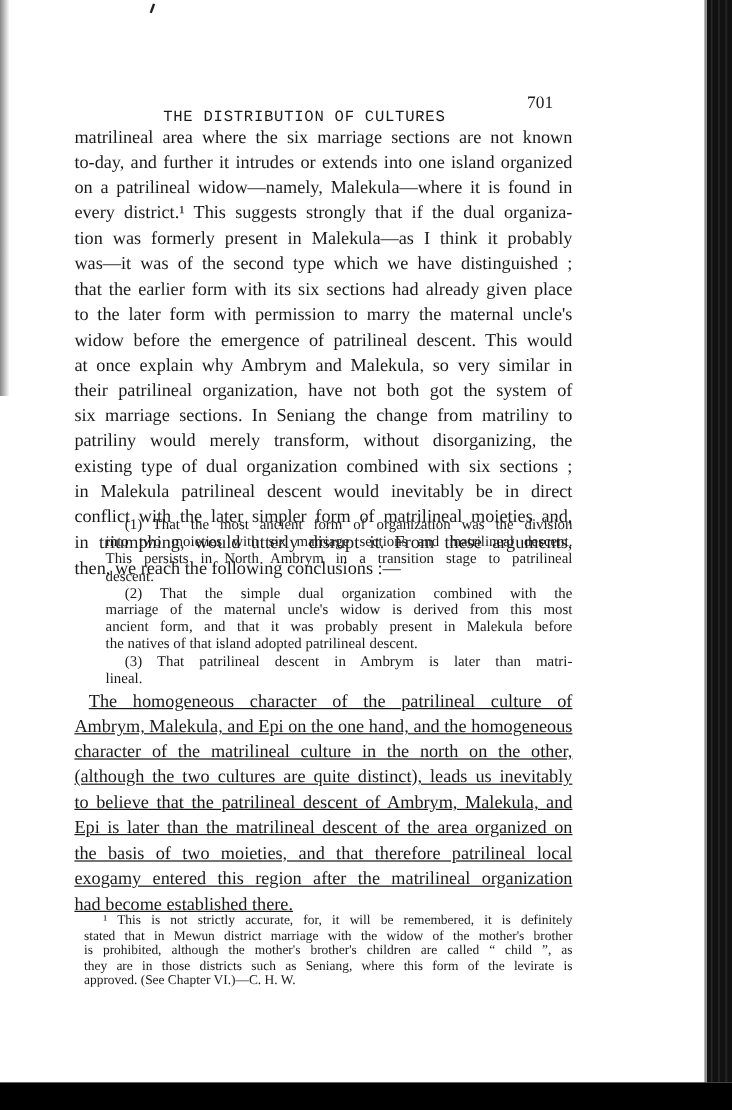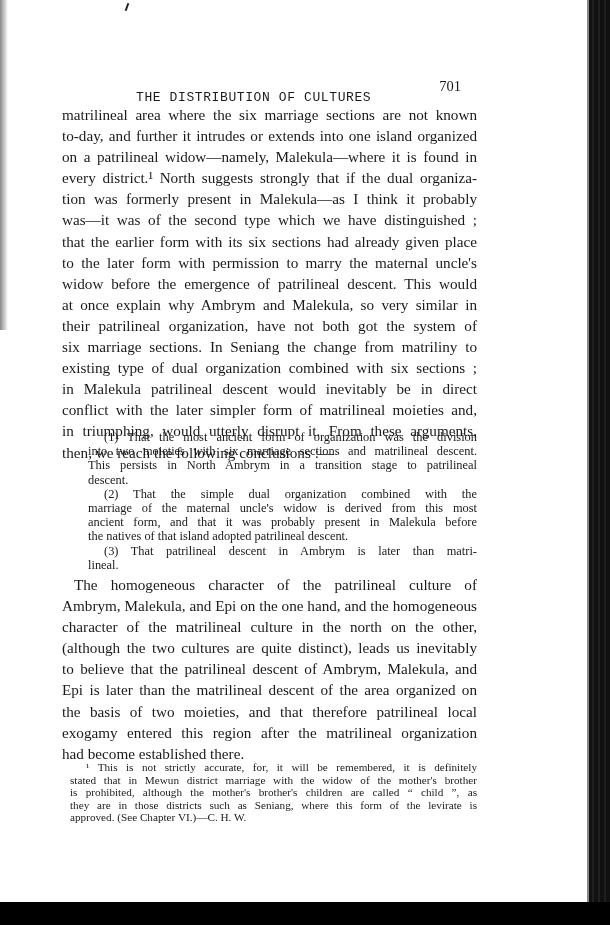--- a/index.html
+++ b/index.html
@@ -52,21 +52,21 @@
       font-family: Liberation Serif, serif;
     }
     .conclusions .line { display: block; white-space: nowrap; text-align: justify; text-align-last: justify; }
     .conclusions .line.indent { padding-left: 16px; }
     .conclusions .line.last { text-align-last: left; }
     .para2 {
       position: absolute; left: 62px; top: 574px; width: 415px;
       font-size: 15.2px; line-height: 21.1px;
       font-family: "Liberation Serif", serif;
     }
-    .para2 .line { display: block; white-space: nowrap; text-align: justify; text-align-last: justify; }
+    .para2 .line { display: block; white-space: nowrap; text-align: justify; text-align-last: justify; text-decoration: underline; }
     .para2 .line.indent { padding-left: 12px; }
     .para2 .line.last { text-align-last: left; }
     .footnote {
       position: absolute; left: 70px; top: 761px; width: 407px;
       font-size: 11.2px; line-height: 12.6px;
       font-family: "Liberation Serif", serif;
     }
     .footnote .line { display: block; white-space: nowrap; text-align: justify; text-align-last: justify; }
     .footnote .line.indent { padding-left: 16px; }
     .footnote .line.last { text-align-last: left; }
@@ -81,29 +81,30 @@
 
 <div class="page-header">
   <span class="running-title">THE DISTRIBUTION OF CULTURES</span>
   <span class="page-number">701</span>
 </div>
 
 <div class="body-text">
   <span class="line">matrilineal area where the six marriage sections are not known</span>
   <span class="line">to-day, and further it intrudes or extends into one island organized</span>
   <span class="line">on a patrilineal widow—namely, Malekula—where it is found in</span>
-  <span class="line">every district.¹  North suggests strongly that if the dual organiza-</span>
+  <span class="line">every district.¹  This suggests strongly that if the dual organiza-</span>
   <span class="line">tion was formerly present in Malekula—as I think it probably</span>
   <span class="line">was—it was of the second type which we have distinguished ;</span>
   <span class="line">that the earlier form with its six sections had already given place</span>
   <span class="line">to the later form with permission to marry the maternal uncle's</span>
   <span class="line">widow before the emergence of patrilineal descent.  This would</span>
   <span class="line">at once explain why Ambrym and Malekula, so very similar in</span>
   <span class="line">their patrilineal organization, have not both got the system of</span>
   <span class="line">six marriage sections.  In Seniang the change from matriliny to</span>
+  <span class="line">patriliny would merely transform, without disorganizing, the</span>
   <span class="line">existing type of dual organization combined with six sections ;</span>
   <span class="line">in Malekula patrilineal descent would inevitably be in direct</span>
   <span class="line">conflict with the later simpler form of matrilineal moieties and,</span>
   <span class="line">in triumphing, would utterly disrupt it.  From these arguments,</span>
   <span class="line last">then, we reach the following conclusions :—</span>
 </div>
 
 <div class="conclusions">
   <span class="line indent">(1) That the most ancient form of organization was the division</span>
   <span class="line">into two moieties with six marriage sections and matrilineal descent.</span>

